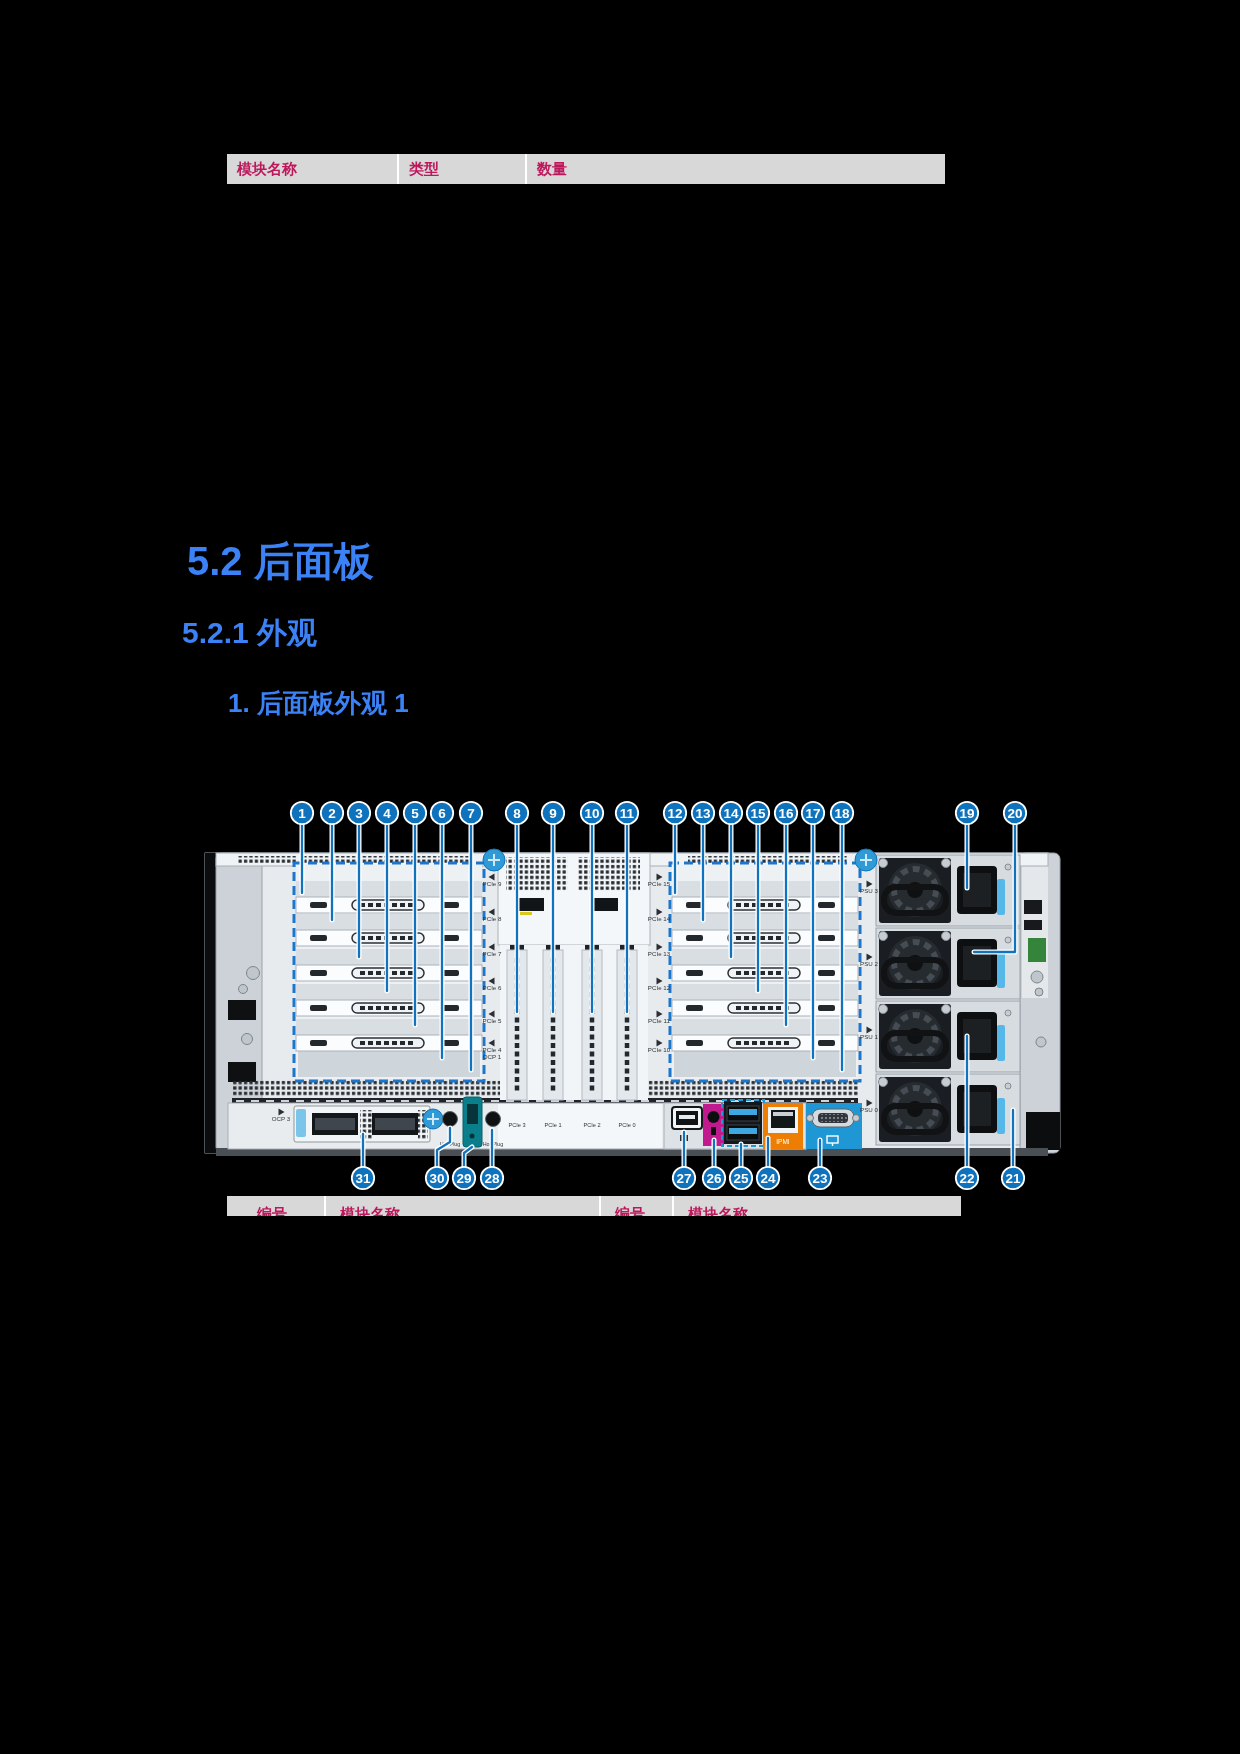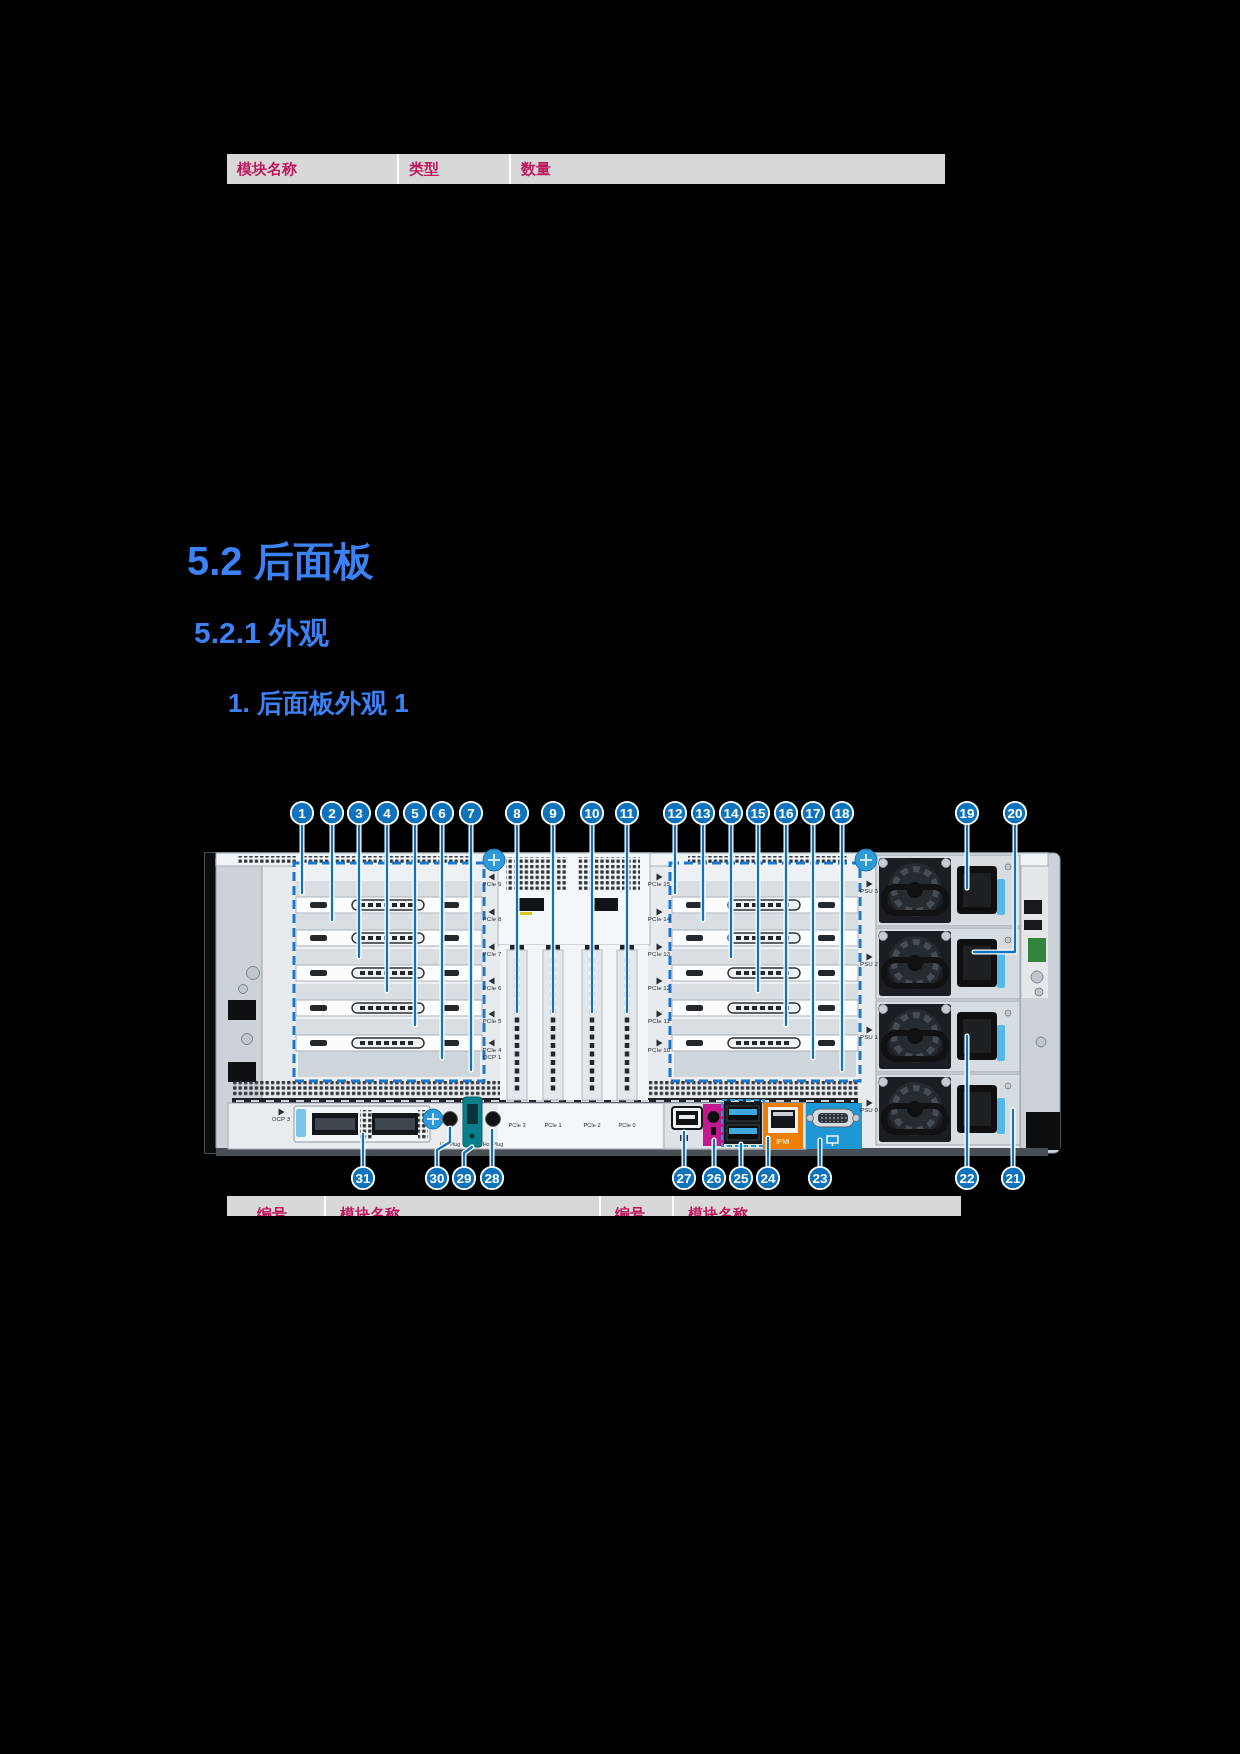--- a/index.html
+++ b/index.html
@@ -9,31 +9,31 @@
   }
   .thead{position:absolute;display:flex;background:#d8d8d8;color:#be185d;font-weight:bold;}
   .thead .cell{box-sizing:border-box;border-right:2px solid #fff;overflow:hidden;white-space:nowrap;}
   .thead .cell:last-child{border-right:none;}
   .t-top{left:227px;top:154px;width:718px;height:30px;font-size:15px;}
   .t-top .cell{line-height:30px;padding-left:10px;}
   .t-bottom{left:227px;top:1196px;width:718px;height:20px;font-size:15px;padding-left:16px;}
   .t-bottom .cell{line-height:36px;padding-left:14px;}
   .hd{position:absolute;color:#3b82f6;font-weight:bold;white-space:nowrap;}
   #h2{left:187px;top:534px;font-size:40px;}
-  #h3{left:194px;top:613px;font-size:30px;text-align:right;}
+  #h3{left:182px;top:613px;font-size:30px;text-align:right;}
   #h4{left:228px;top:686px;font-size:26px;}
   #fig{position:absolute;left:0;top:0;width:1240px;height:1754px;}
   text{font-family:"Liberation Sans",sans-serif;}
 </style>
 </head>
 <body>
 
 <div class="thead t-top">
   <div class="cell" style="width:172px">模块名称</div>
-  <div class="cell" style="width:112px">类型</div>
+  <div class="cell" style="width:128px">类型</div>
   <div class="cell" style="width:79px">数量</div>
 </div>
 
 <div class="hd" id="h2">5.2 后面板</div>
 <div class="hd" id="h3">5.2.1 外观</div>
 <div class="hd" id="h4">1. 后面板外观 1</div>
 
 <svg id="fig" viewBox="0 0 1240 1754">
   <defs>
     <pattern id="vent" width="5.4" height="5.4" patternUnits="userSpaceOnUse">

